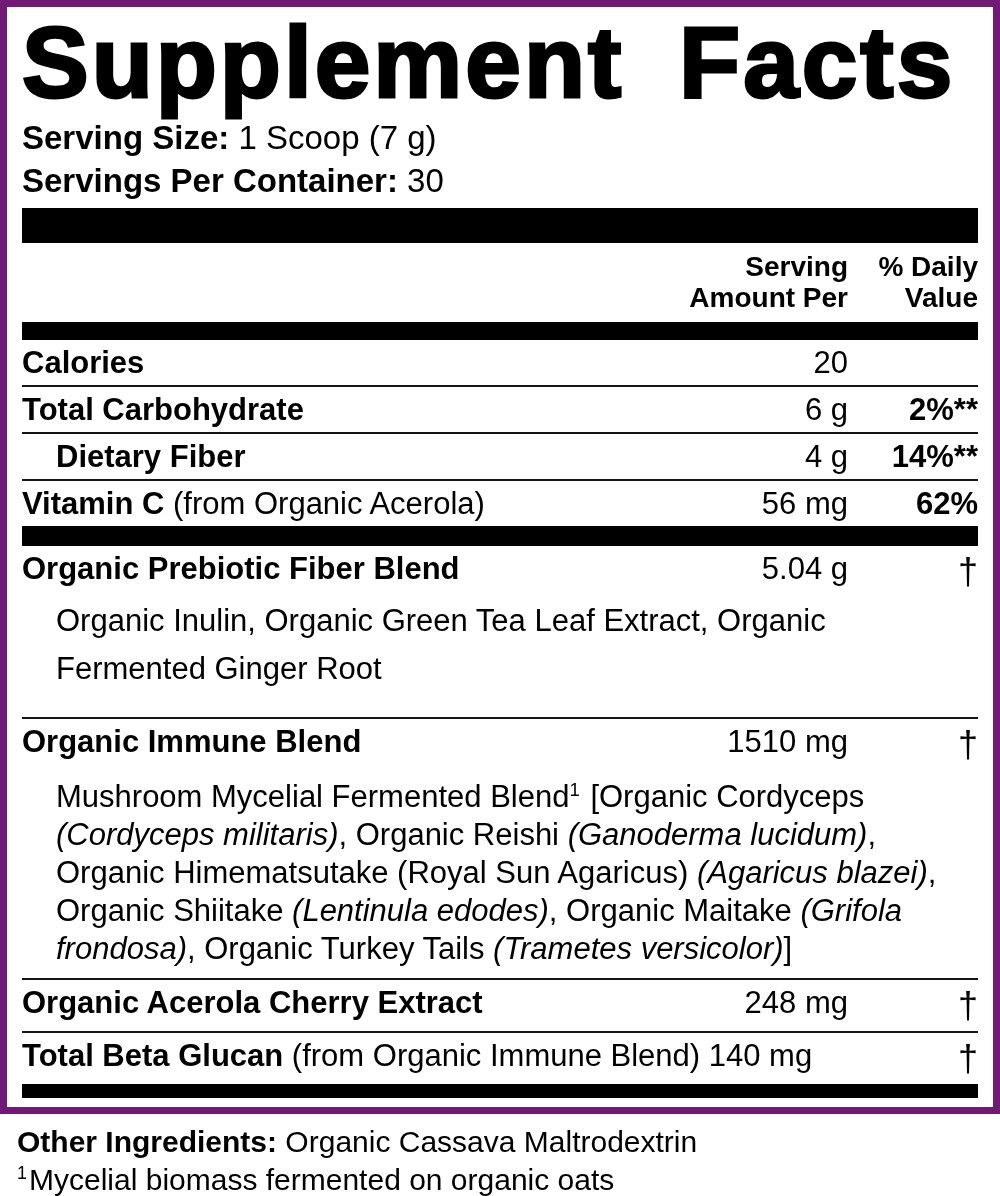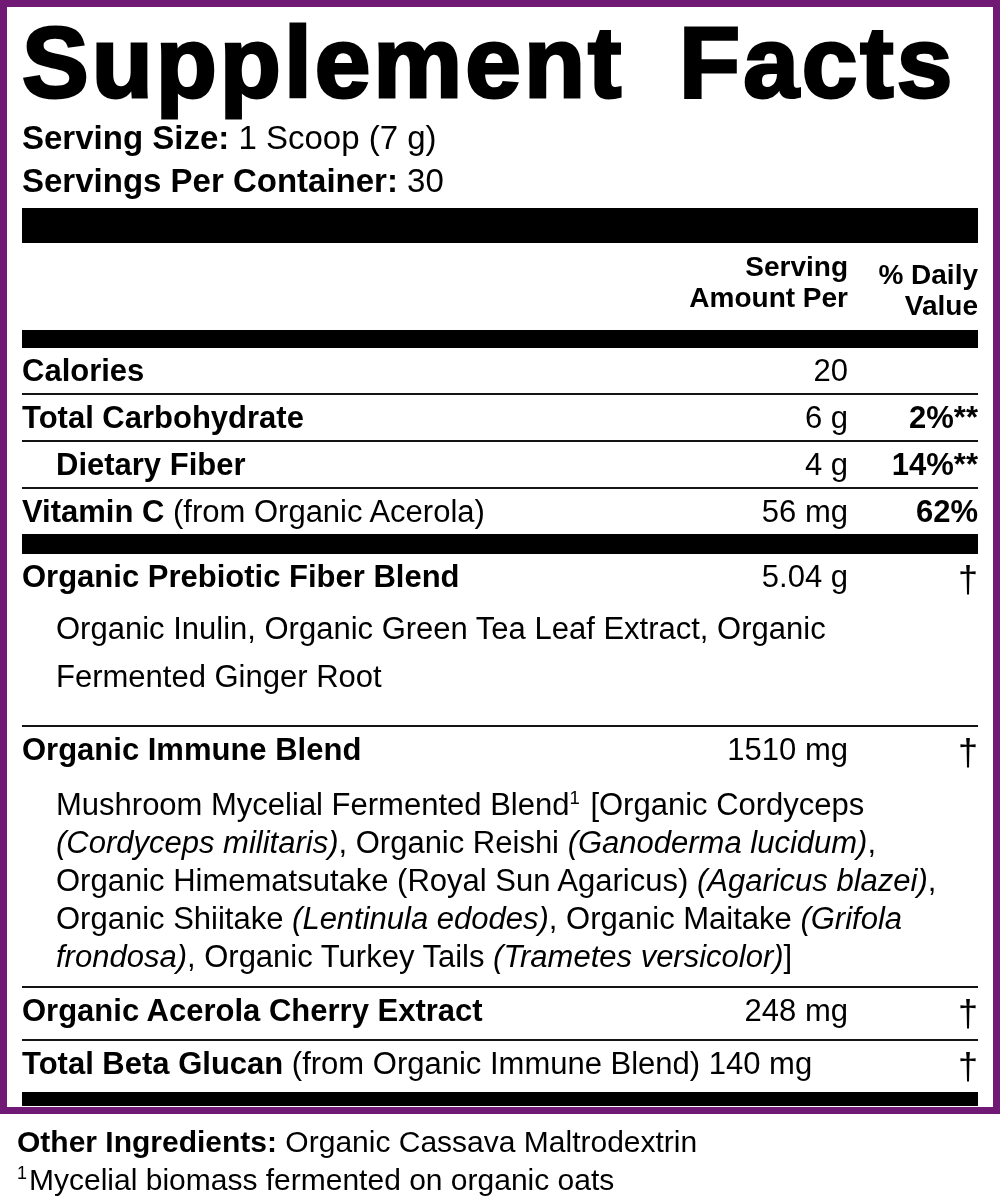--- a/index.html
+++ b/index.html
@@ -39,21 +39,21 @@
   .col-header {
     display: flex;
     justify-content: flex-end;
     padding: 8px 0 5px 0;
     font-weight: bold;
     font-size: 28px;
     line-height: 31px;
     text-align: right;
   }
   .col-header .amount-h { width: 185px; }
-  .col-header .dv-h { width: 130px; margin-top: 8px; }
+  .col-header .dv-h { width: 130px; }
   .row { display: flex; align-items: flex-start; padding: 5px 0 4px 0; }
   .row .name { flex: 1; font-weight: bold; font-size: 31px; line-height: 36px; }
   .row .name .plain { font-weight: normal; }
   .row .amount { width: 185px; text-align: right; font-size: 31px; font-weight: normal; }
   .row .dv { width: 130px; text-align: right; font-size: 31px; font-weight: bold; }
   .row .dv.dagger { font-weight: normal; font-size: 36px; }
   .indent { padding-left: 34px; }
   .sep { border-top: 2px solid #141414; }
   .sub {
     font-size: 31px;

